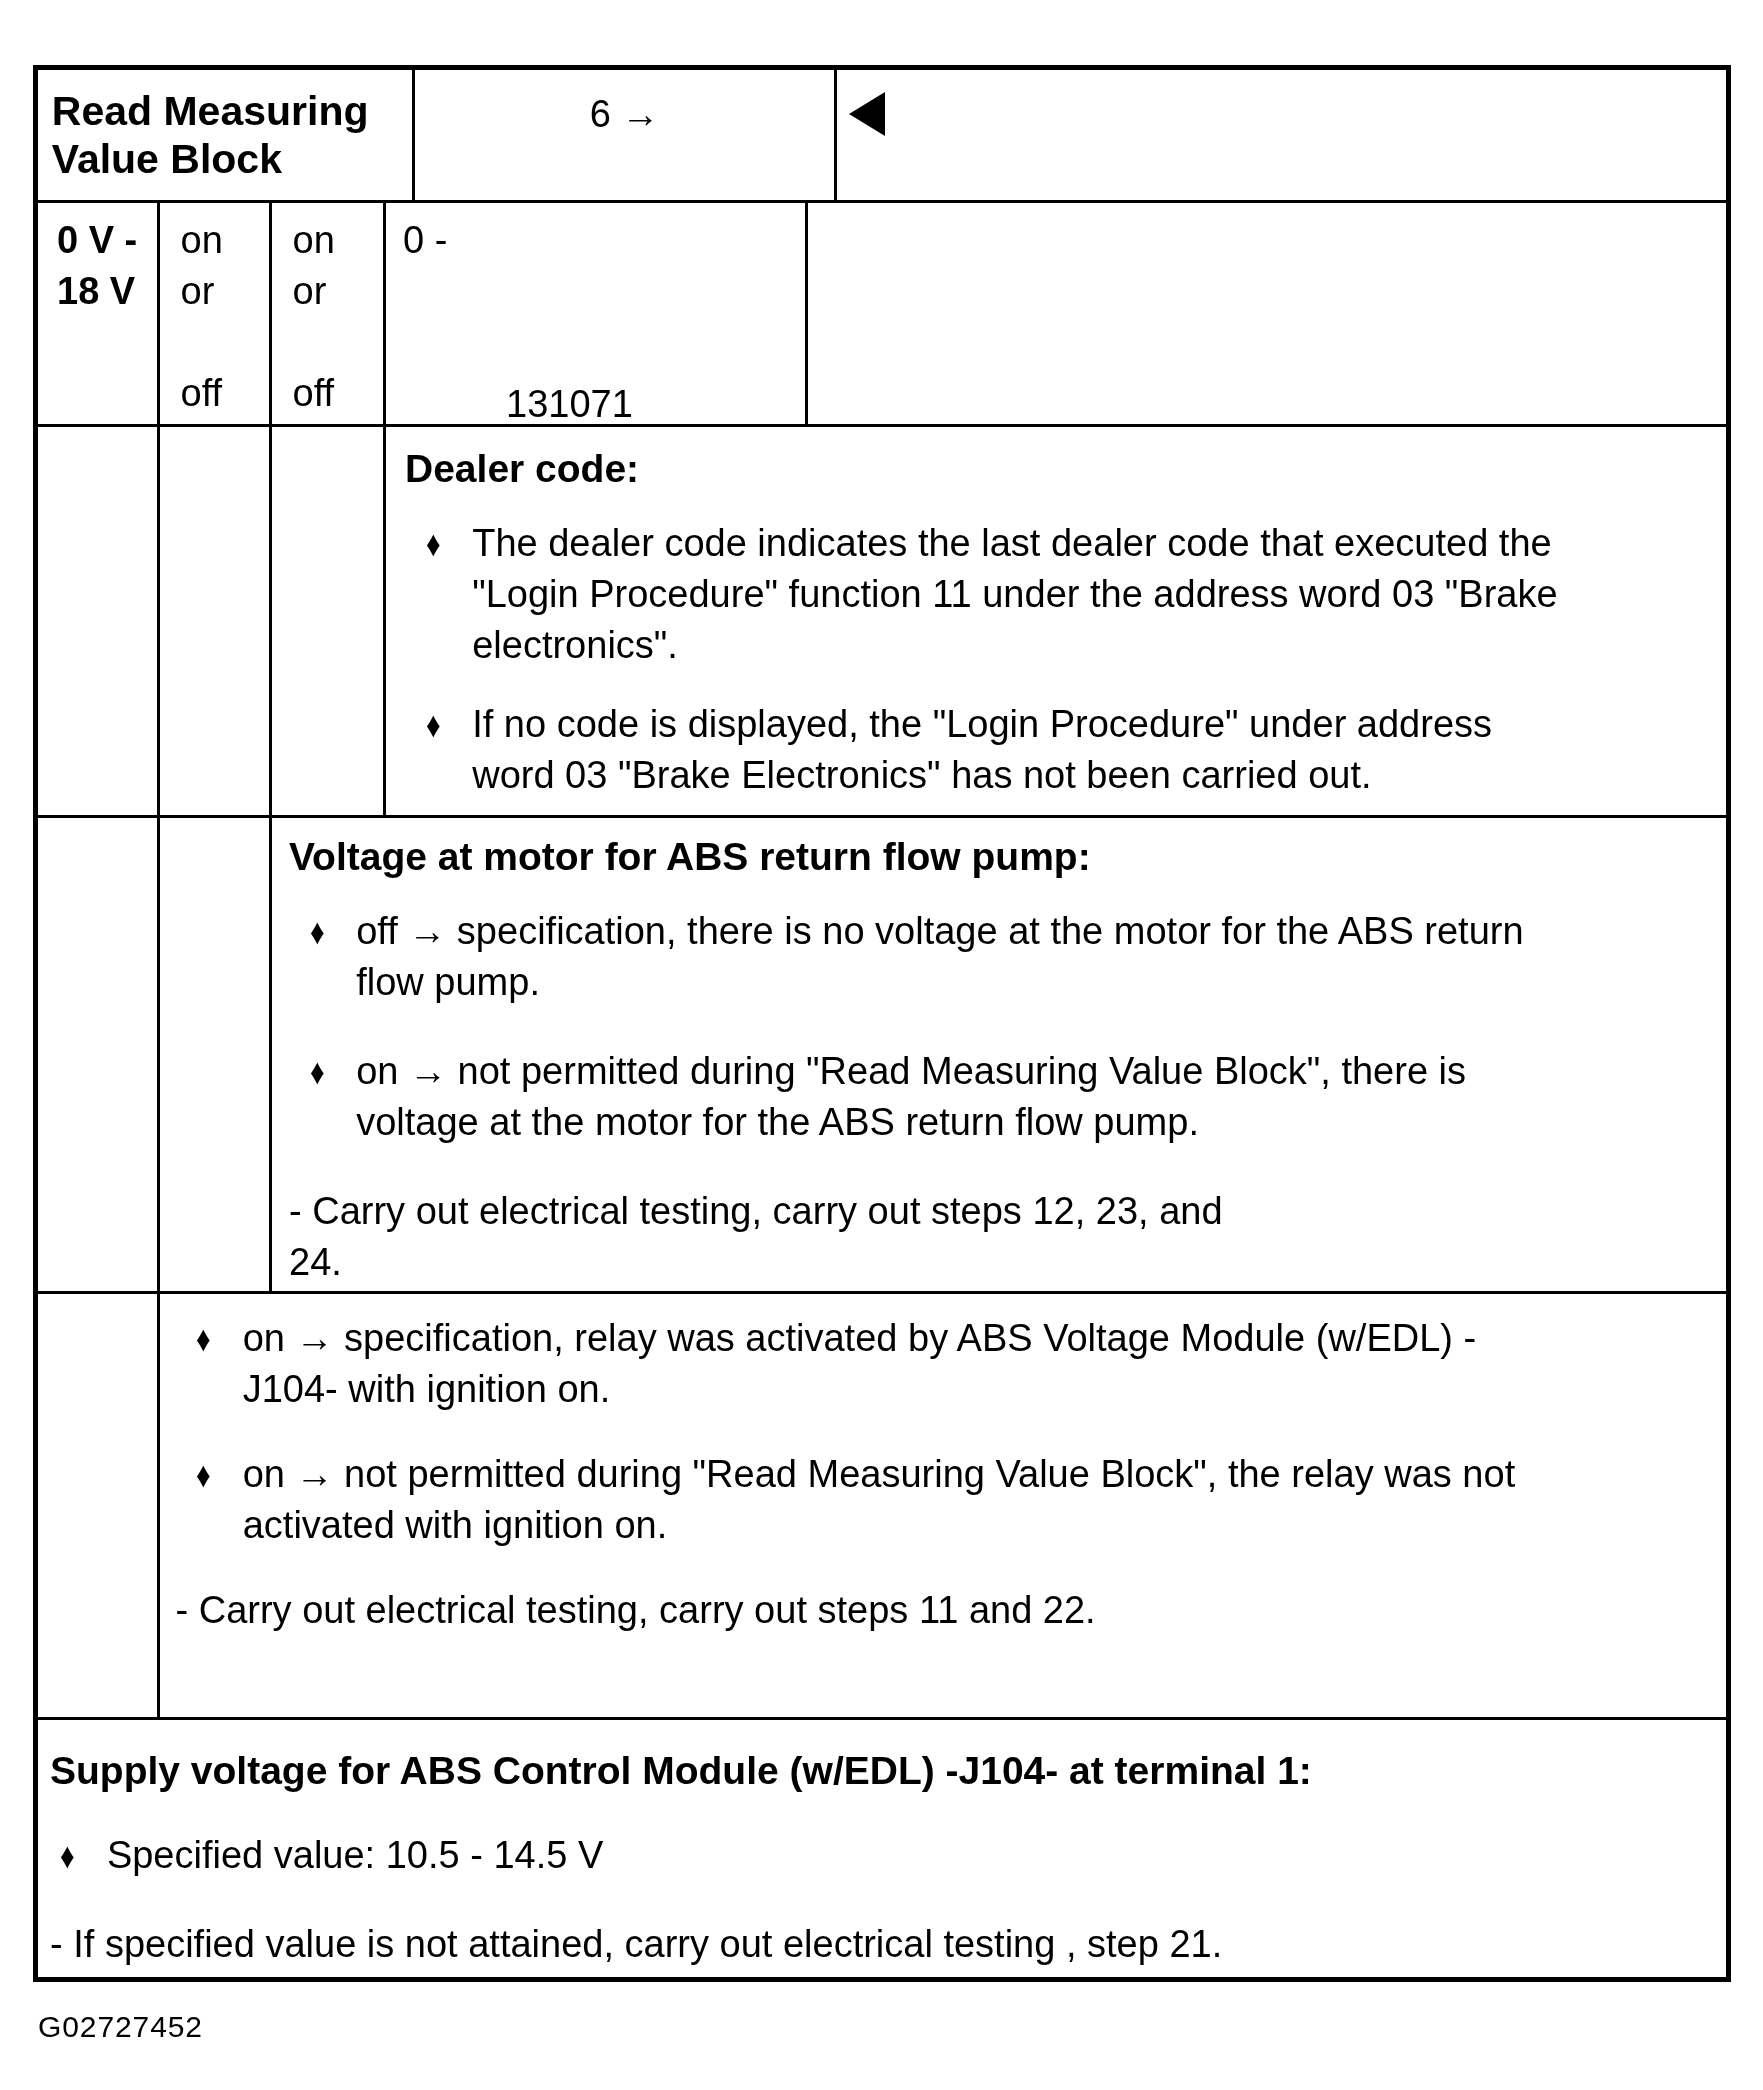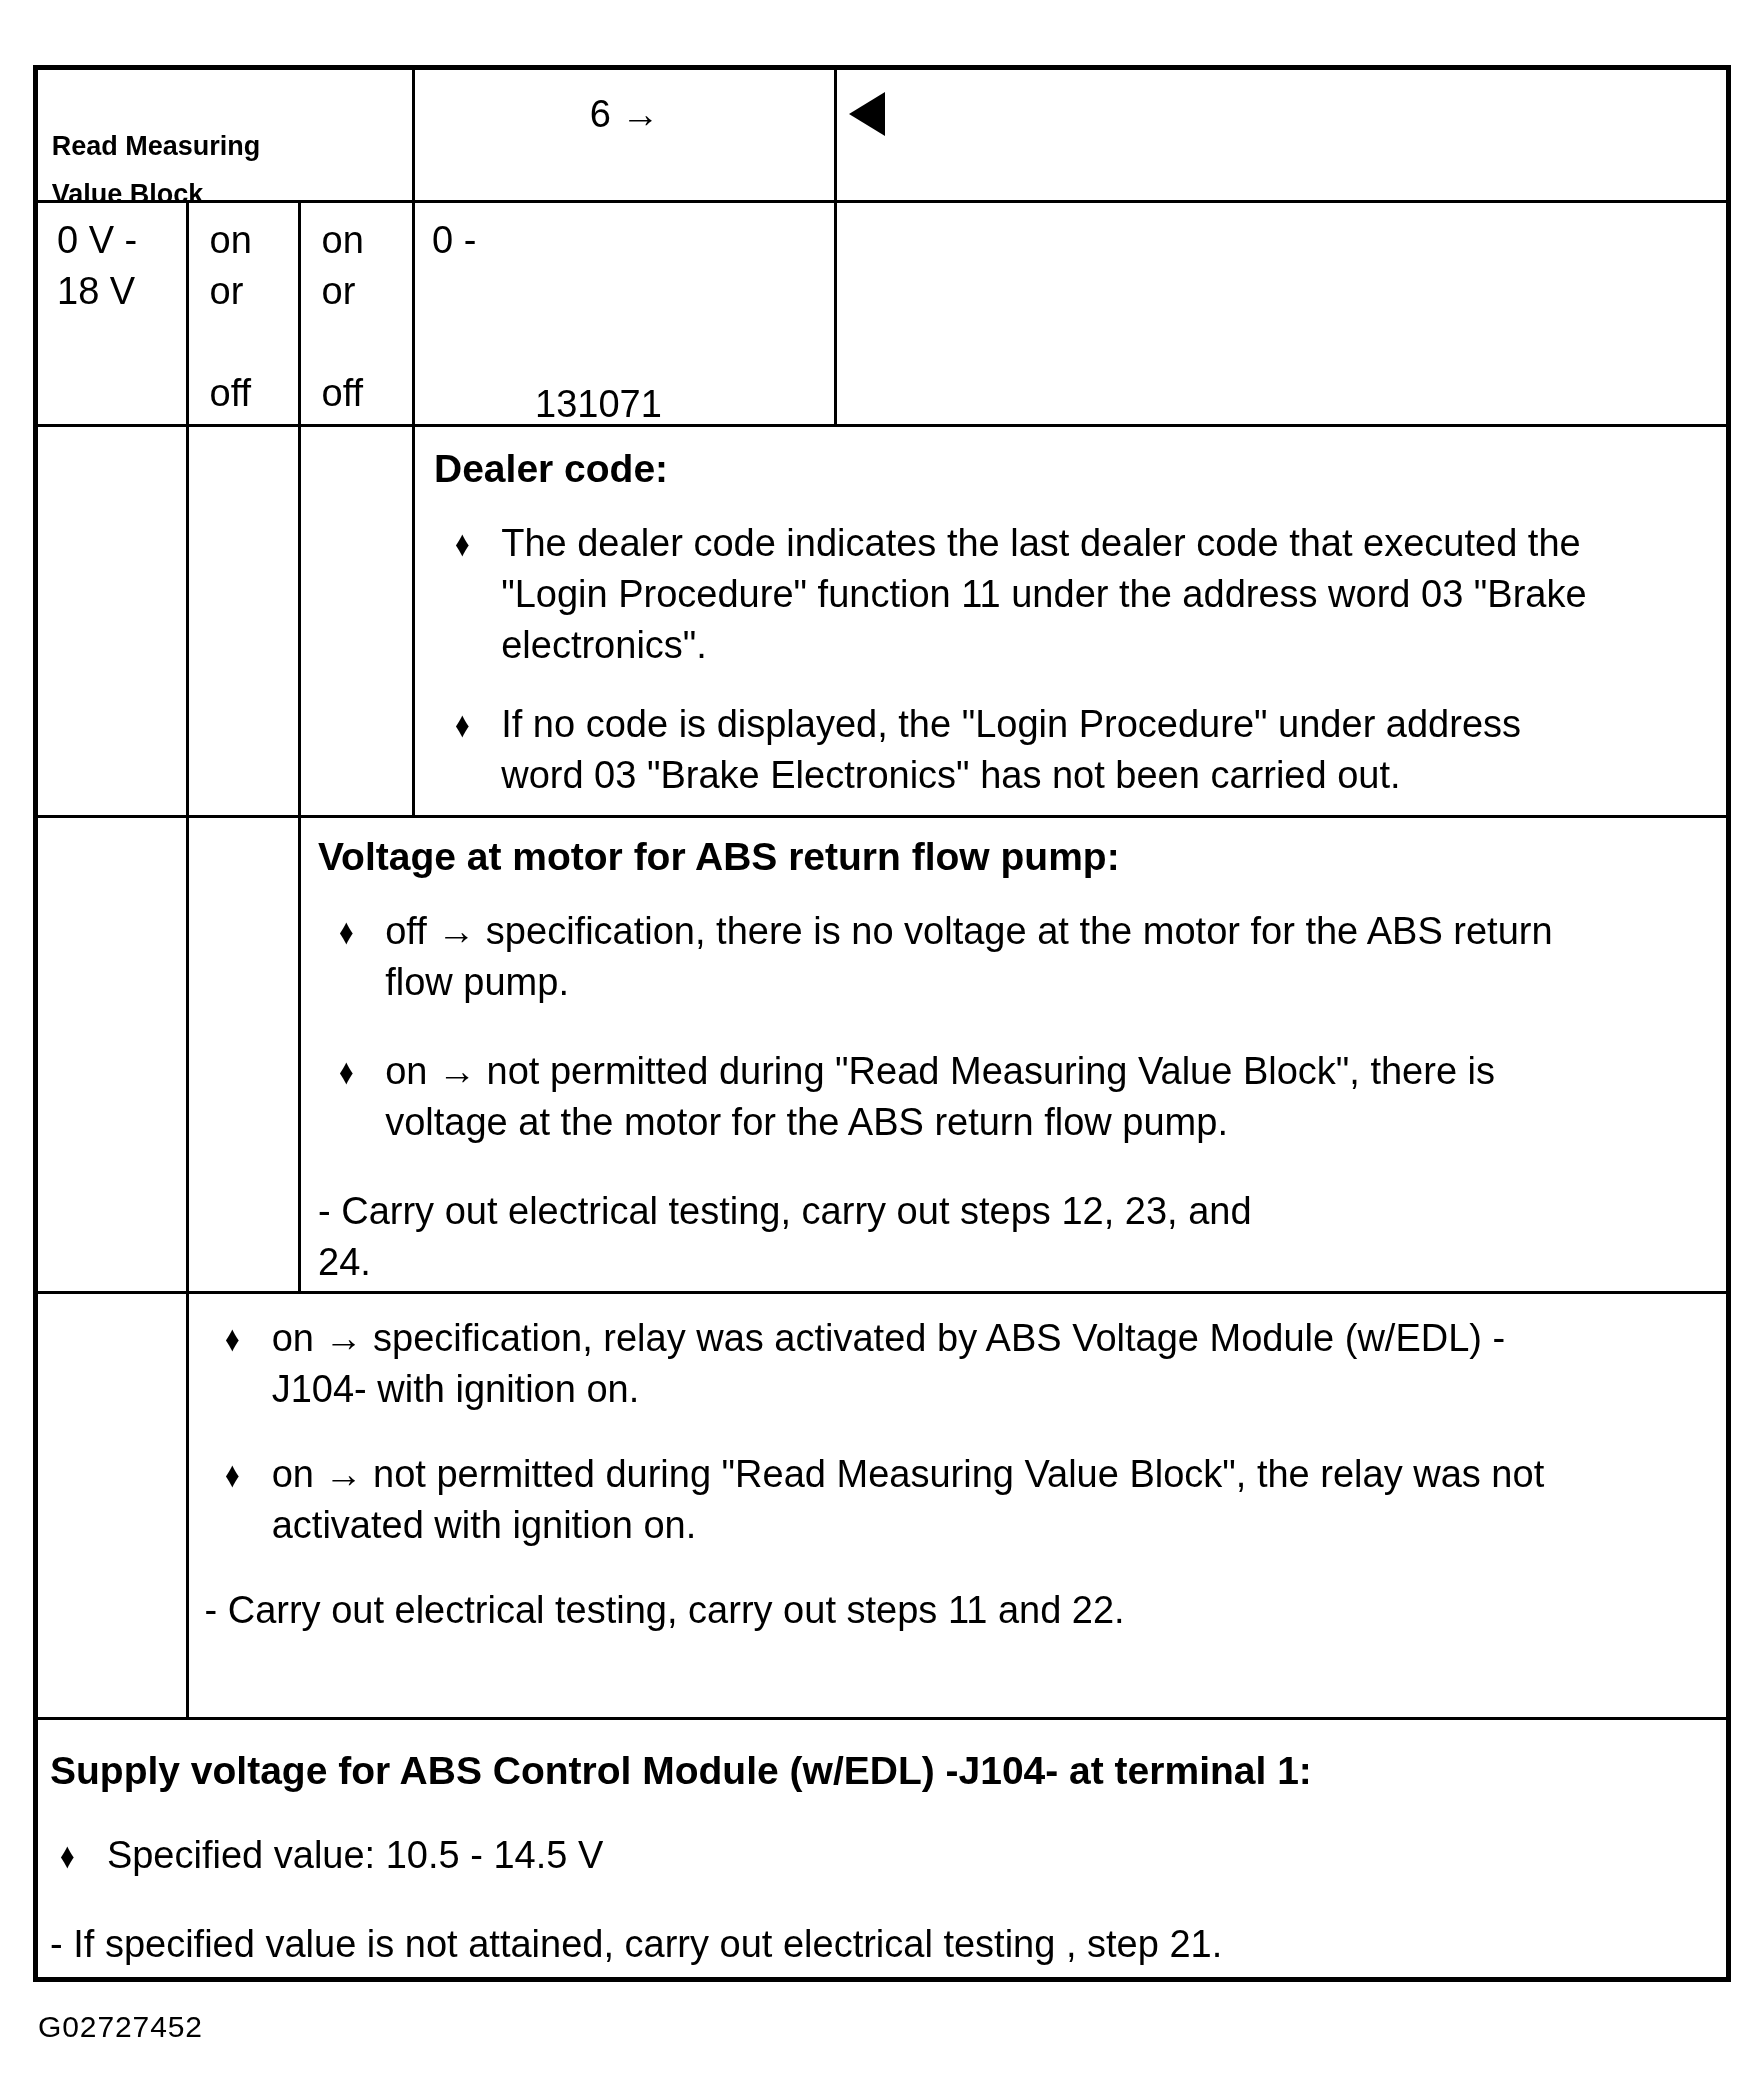--- a/index.html
+++ b/index.html
@@ -15,27 +15,27 @@
     border:5.2px solid #000;
     display:flex; flex-direction:column;
     background:#fff;
   }
   .trow { display:flex; flex:none; border-bottom:3.4px solid #000; }
   .trow.last { border-bottom:none; flex:1; }
   .r1 { height:133px; } .r2 { height:224px; } .r3 { height:391px; }
   .r4 { height:476px; } .r5 { height:426px; }
   .tcell { flex:none; border-right:3.4px solid #000; position:relative; }
   .tcell.grow { flex:1 1 auto; border-right:none; }
-  .w1 { width:151px; } .w2 { width:112px; } .w3 { width:114px; }
+  .w1 { width:122px;font-weight:bold; } .w2 { width:112px; } .w3 { width:114px; }
   .w4 { width:422px; } .wtitle { width:377px; }
   .body-text { font-size:38px; line-height:51px; white-space:pre-wrap; }
   .heading { font-size:39px; line-height:50px; font-weight:bold; white-space:pre-wrap; }
   
   .cell-title { padding:17px 0 0 13.8px; }
-  .cell-title .heading { font-size:27px; line-height:48px;margin-top:35px; }
+  .cell-title .heading { font-size:41px; line-height:48px; }
   .cell-group { padding-top:19px; text-align:center; }
   .cell-indicated { padding:17px 0 0 12px; display:flex; align-items:flex-start; }
   .tri-left {
     width:0; height:0; flex:none; margin-top:5.2px;
     border-top:22.4px solid transparent;
     border-bottom:22.4px solid transparent;
     border-right:36px solid #000;
   }
   
   .cell-vrange { padding:12px 0 0 19px; }

